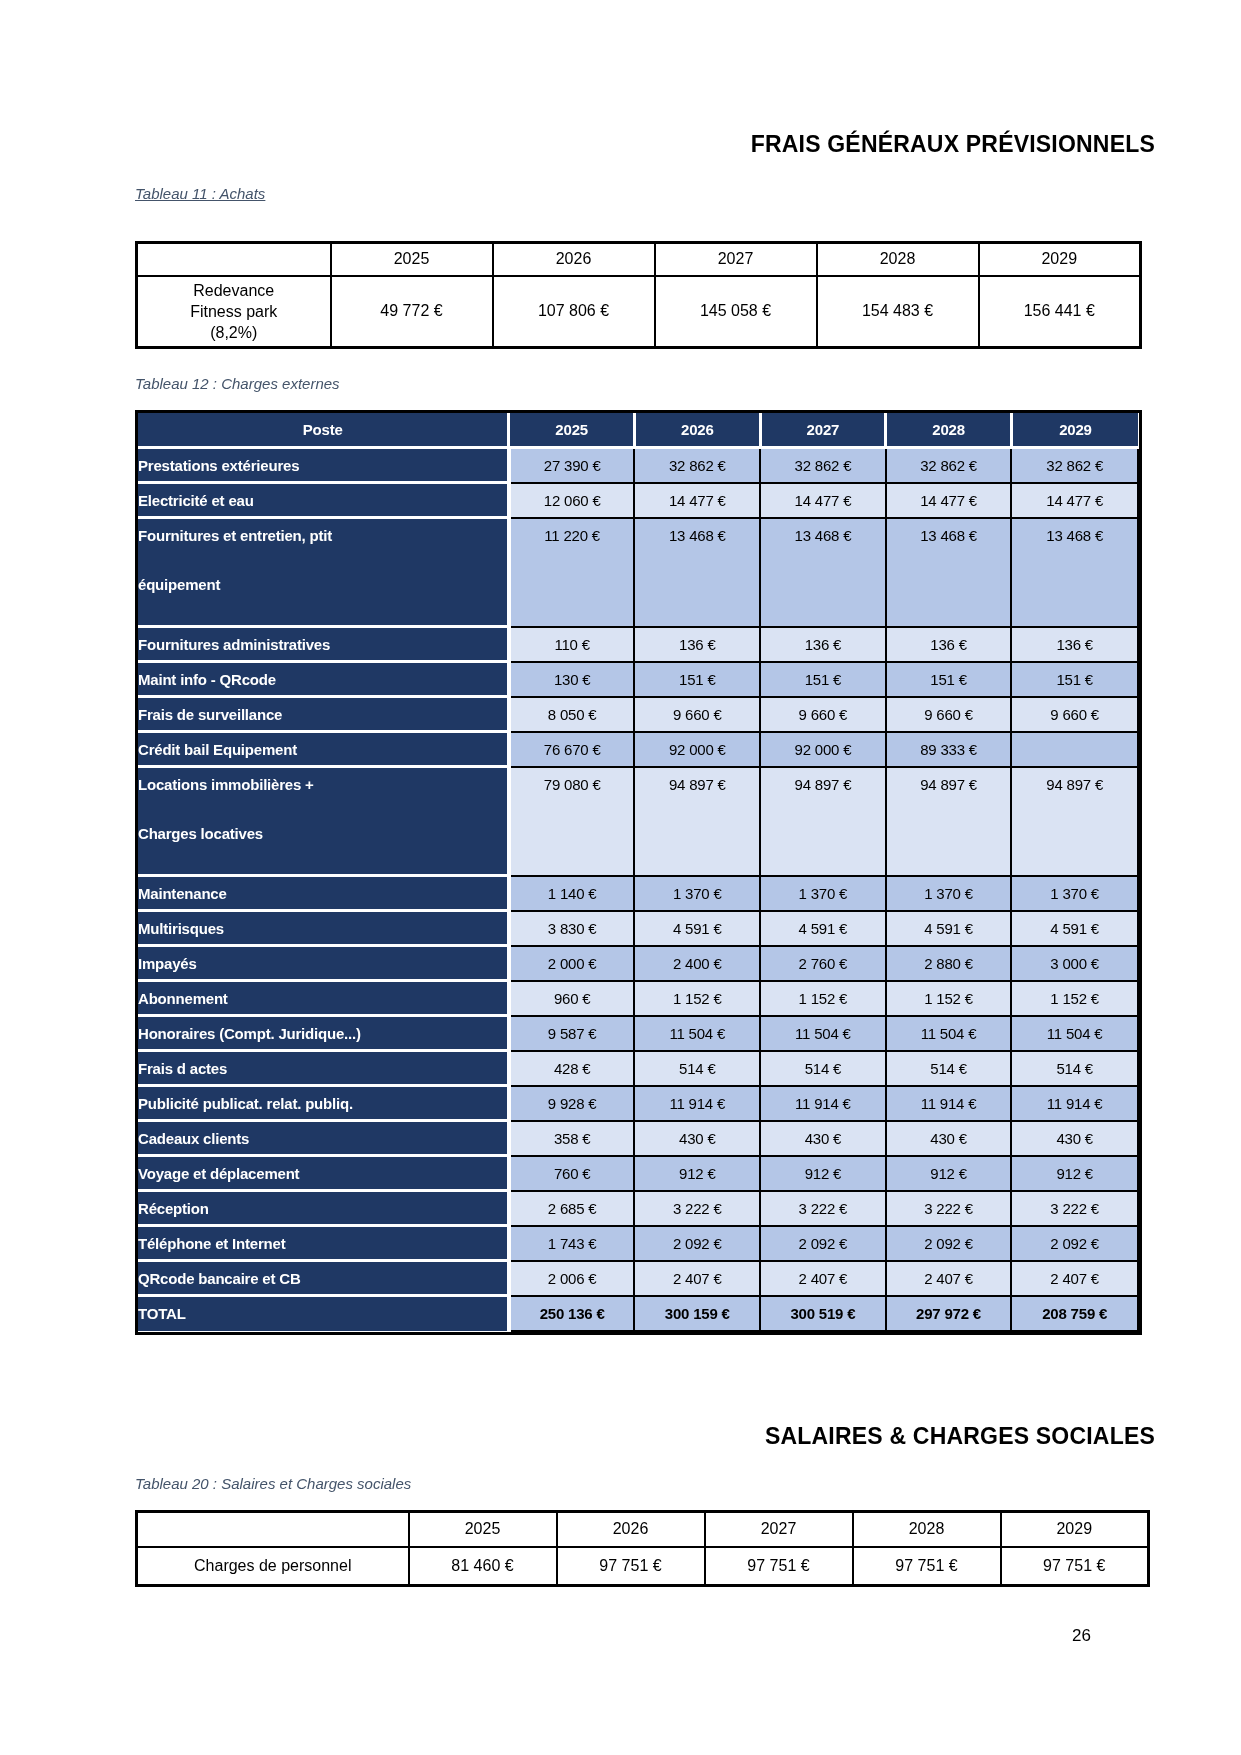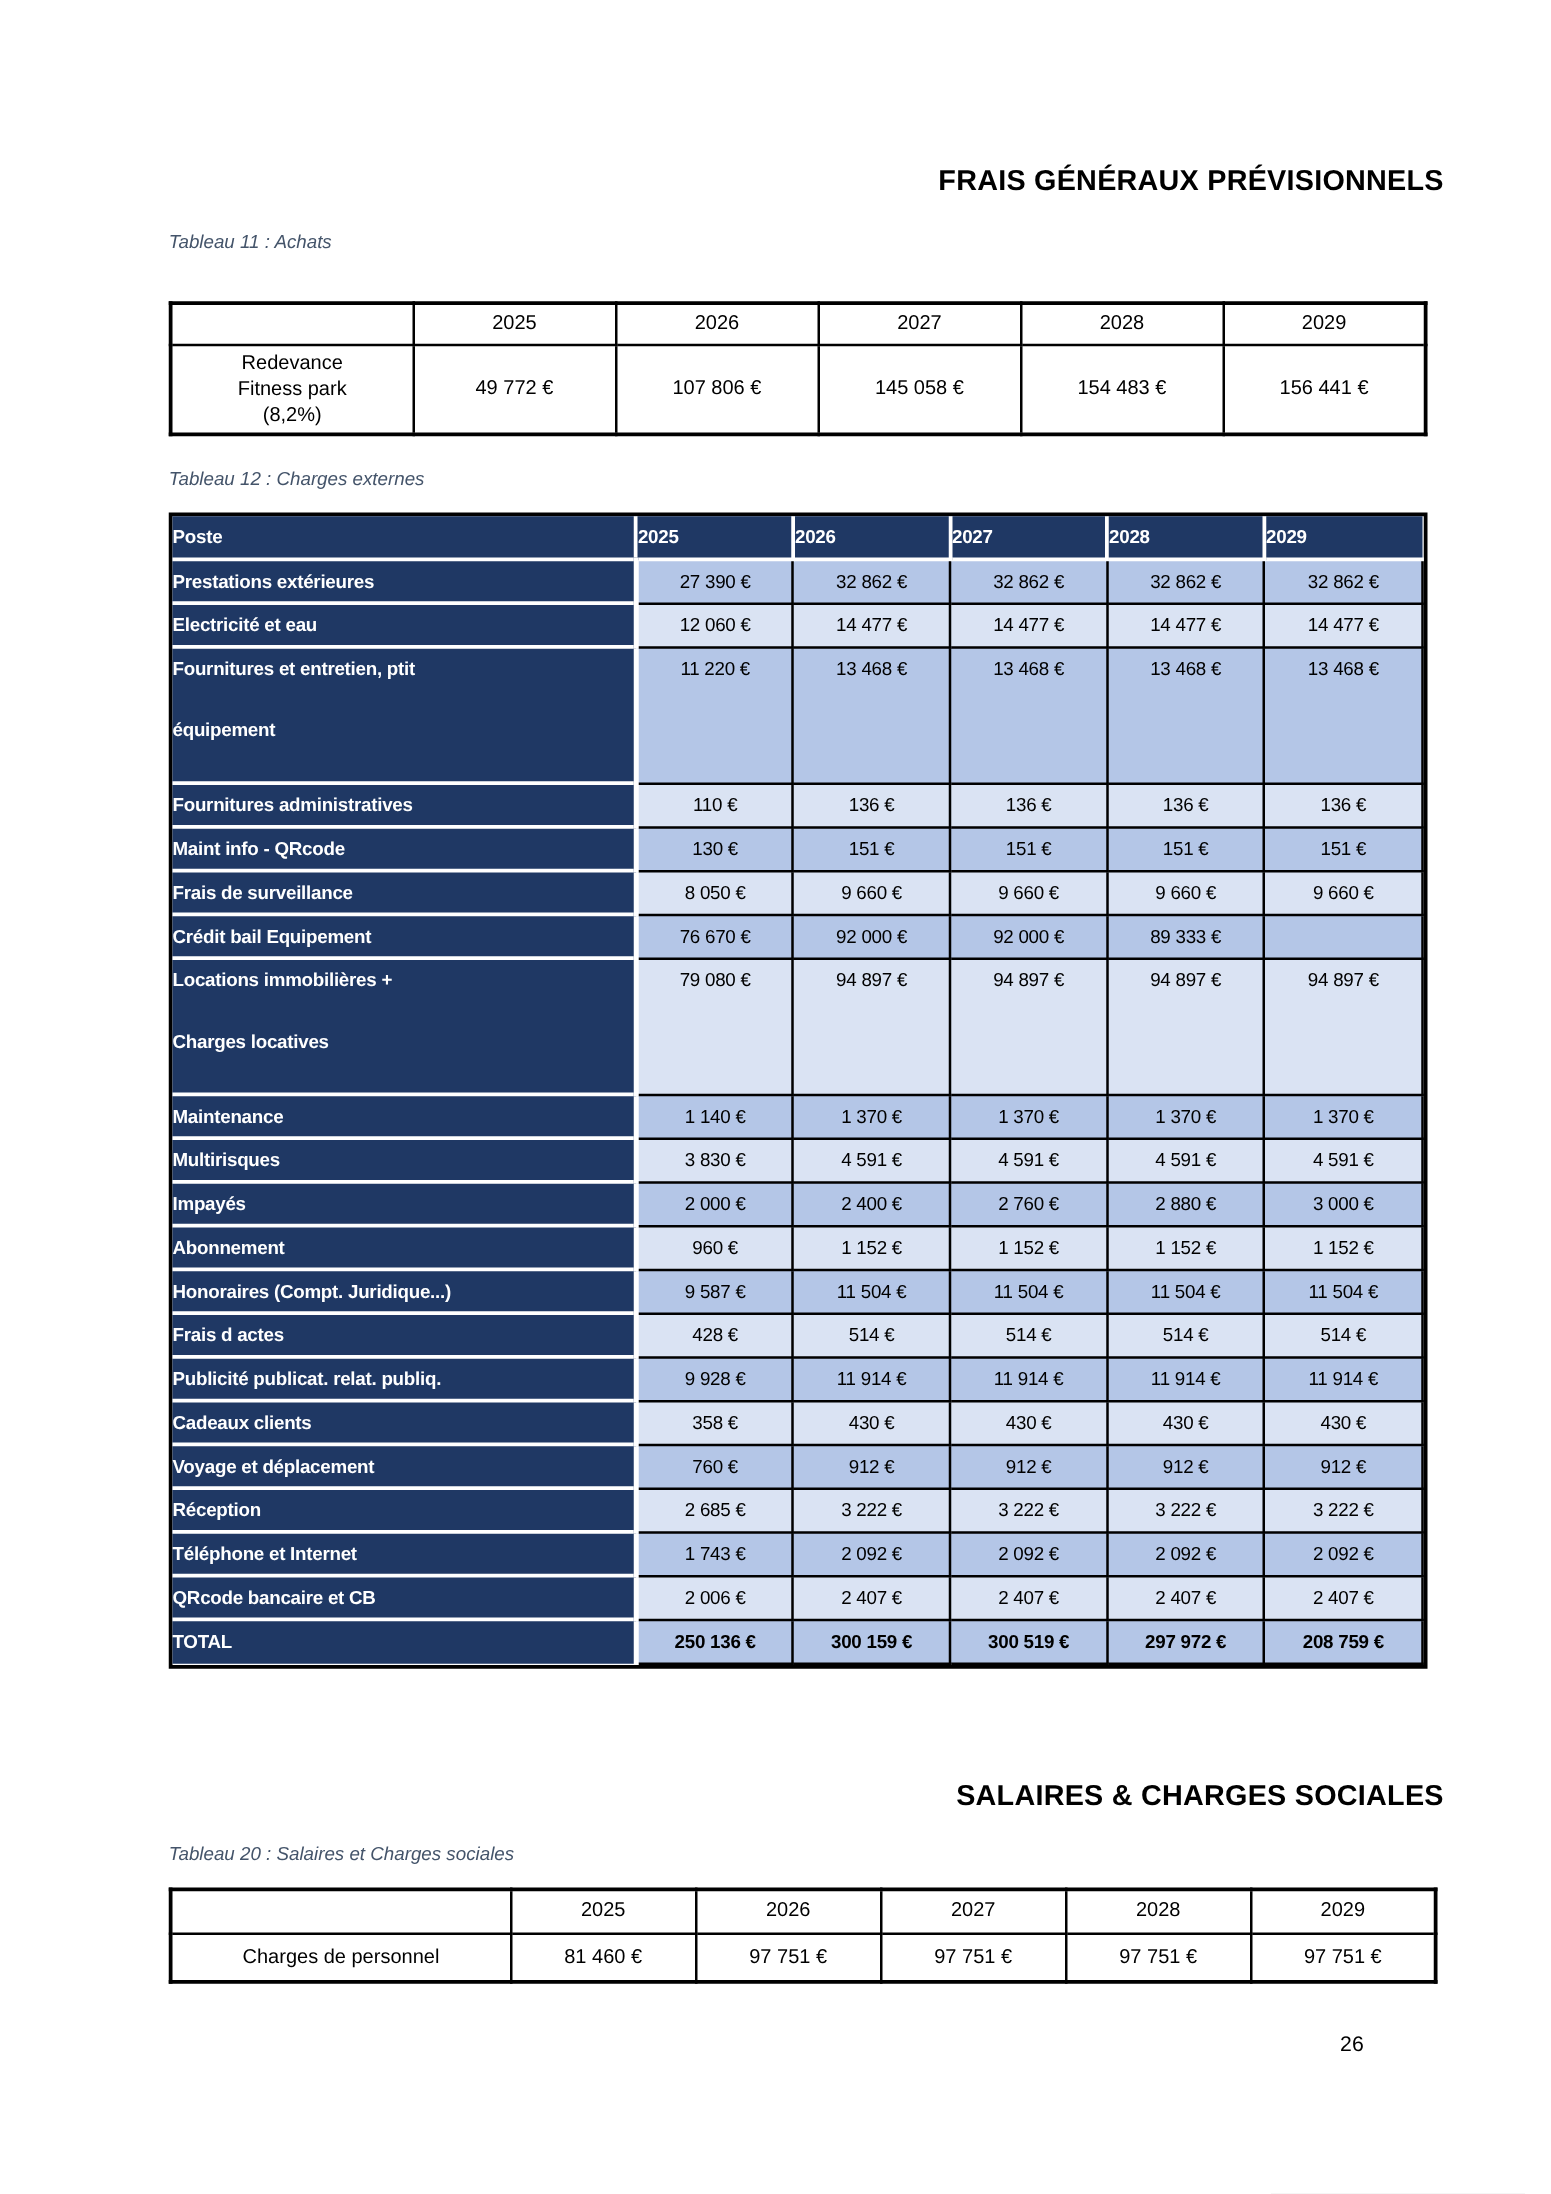--- a/index.html
+++ b/index.html
@@ -8,21 +8,21 @@
     background:#ffffff; font-family:"Liberation Sans", sans-serif; color:#000;
     overflow:hidden;
   }
   .content { position:absolute; left:135px; top:0; width:1020px; }
 
   h1.sec-title { margin:0; font-size:23px; font-weight:bold; letter-spacing:0.2px;text-align:right; }
   #title1 { margin-top:131px; }
   #title2 { margin-top:88px; }
 
   .caption { margin:0; font-size:15px; font-style:italic; color:#44546a; }
-  #cap11 { margin-top:27px; }
+  #cap11 { margin-top:27px;text-decoration:underline; }
   #cap12 { margin-top:26px; }
   #cap13 { margin-top:25px; }
 
   
   table.plain { border-collapse:collapse; table-layout:fixed; border:3px solid #000; }
   table.plain th, table.plain td {
     border:2px solid #000; font-size:16px; font-weight:normal;
     text-align:center; vertical-align:middle; padding:2px 4px;
   }
   #t11 { margin-top:39px; width:1004px; }
@@ -32,21 +32,21 @@
   #t13 thead tr { height:36px; }
   #t13 tbody tr { height:38px; }
   .lbl-line { line-height:21px; }
 
   
   #t12wrap { margin-top:18px; width:1001px; border:3px solid #000; }
   #t12 { border-collapse:collapse; table-layout:fixed; width:100%; }
   #t12 th, #t12 td { padding:0; font-size:15px; letter-spacing:-0.2px; }
   #t12 th {
     background:#1f3864; color:#fff; font-weight:bold; height:33px;
-    text-align:left; border-right:3px solid #fff; border-bottom:3px solid #fff;
+    text-align:center; border-right:3px solid #fff; border-bottom:3px solid #fff;
   }
   #t12 th:last-child { border-right:none; }
   #t12 tbody tr { height:35px; }
   #t12 td.label {
     background:#1f3864; color:#fff; font-weight:bold; 
     padding-right:13px; border-bottom:3px solid #fff; border-right:4px solid #fff;
     vertical-align:middle;
   }
   #t12 td.val { border:2px solid #000; text-align:center; vertical-align:middle; }
   #t12 tr.shade-dark  td.val { background:#b4c6e7; }

